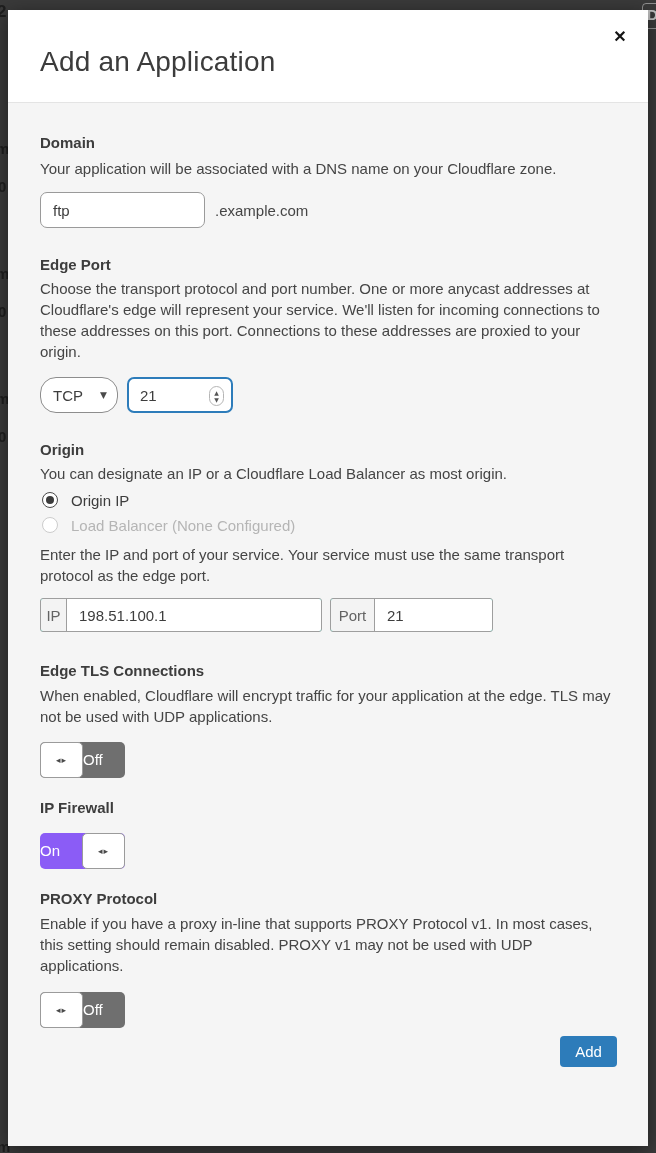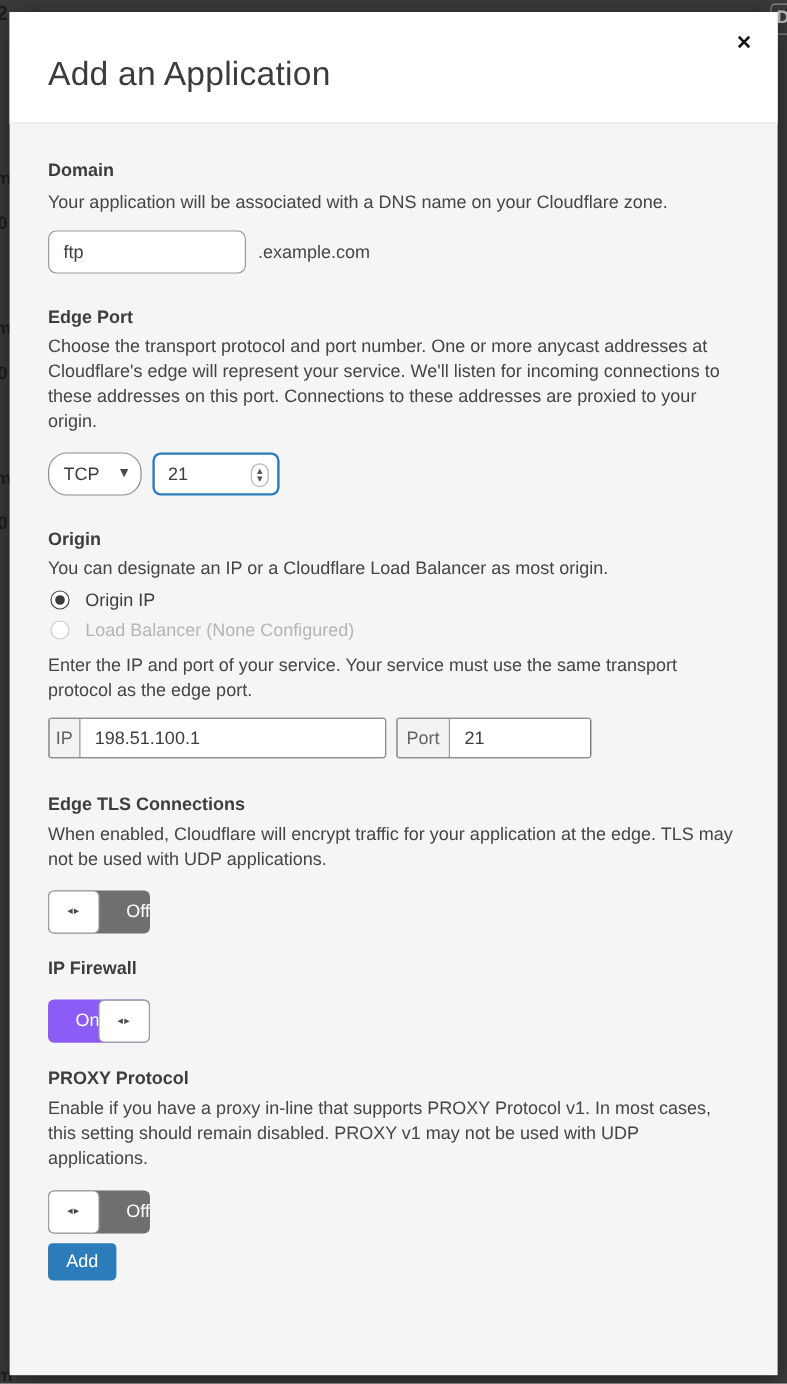--- a/index.html
+++ b/index.html
@@ -101,21 +101,21 @@
     border-radius: 50%; background: #3c3c3c;
   }
   .radio-circle.disabled { border-color: #cccccc; cursor: default; }
   .radio-label { font-size: 15px; color: #3d3d3d; margin-left: 13px; }
   .radio-label.disabled { color: #b5b5b5; }
   .origin-instructions { margin-top: 8px; }
 
   
   .ipport-row { margin-top: 12px; display: flex; align-items: center; }
   .input-group {
-    display: flex; align-items: stretch; height: 34px; background: #000000;
+    display: flex; align-items: stretch; height: 34px; background: #5eead4;
     border: 1px solid #9e9e9e; border-radius: 3px; overflow: hidden;
   }
   .group-ip { width: 282px; }
   .group-port { width: 163px; margin-left: 8px; }
   .input-addon {
     background: #f3f3f3; border-right: 1px solid #9e9e9e; color: #636363;
     font-size: 15px; display: flex; align-items: center; justify-content: center; flex: none;
   }
   .addon-ip { width: 26px; }
   .addon-port { width: 44px; }
@@ -126,38 +126,38 @@
 
   
   .toggle {
     position: relative; width: 85px; height: 36px; border-radius: 5px;
     margin-top: 15px; cursor: pointer;
   }
   .toggle-off { background: #6f6f6f; }
   .toggle-on  { background: #8b5cf6; }
   .toggle-state-label {
     position: absolute; top: 0; height: 52px; line-height: 36px;
-    color: #fff; font-size: 15px; text-align: right;
+    color: #fff; font-size: 15px; text-align: left;
   }
   .toggle-off .toggle-state-label { left: 43px; width: 42px; }
   .toggle-on  .toggle-state-label { left: 0; width: 43px; }
   .toggle-handle {
     position: absolute; top: 0; width: 43px; height: 36px; background: #fff;
     border: 1px solid #9b9b9b; border-radius: 5px;
     display: flex; align-items: center; justify-content: center;
   }
   .toggle-off .toggle-handle { left: 0; }
   .toggle-on  .toggle-handle { right: 0; }
   .toggle-arrows {
     font-family: "DejaVu Sans", sans-serif; font-size: 9px; color: #4a4a4a; letter-spacing: 1px;
   }
   .toggle-mt { margin-top: 16px; }
 
   
-  .modal-footer { margin-top: 8px; display: flex; justify-content: flex-start; }
+  .modal-footer { margin-top: 8px; display: flex; justify-content: flex-end; }
   .add-button {
     min-width: 57px; height: 31px; padding: 0 15px;
     background: #2d7cba; color: #fff; border: none; border-radius: 4px;
     font-family: "Liberation Sans", sans-serif; font-size: 15px; cursor: pointer;
   }
 </style>
 </head>
 <body>
 
 <div>

